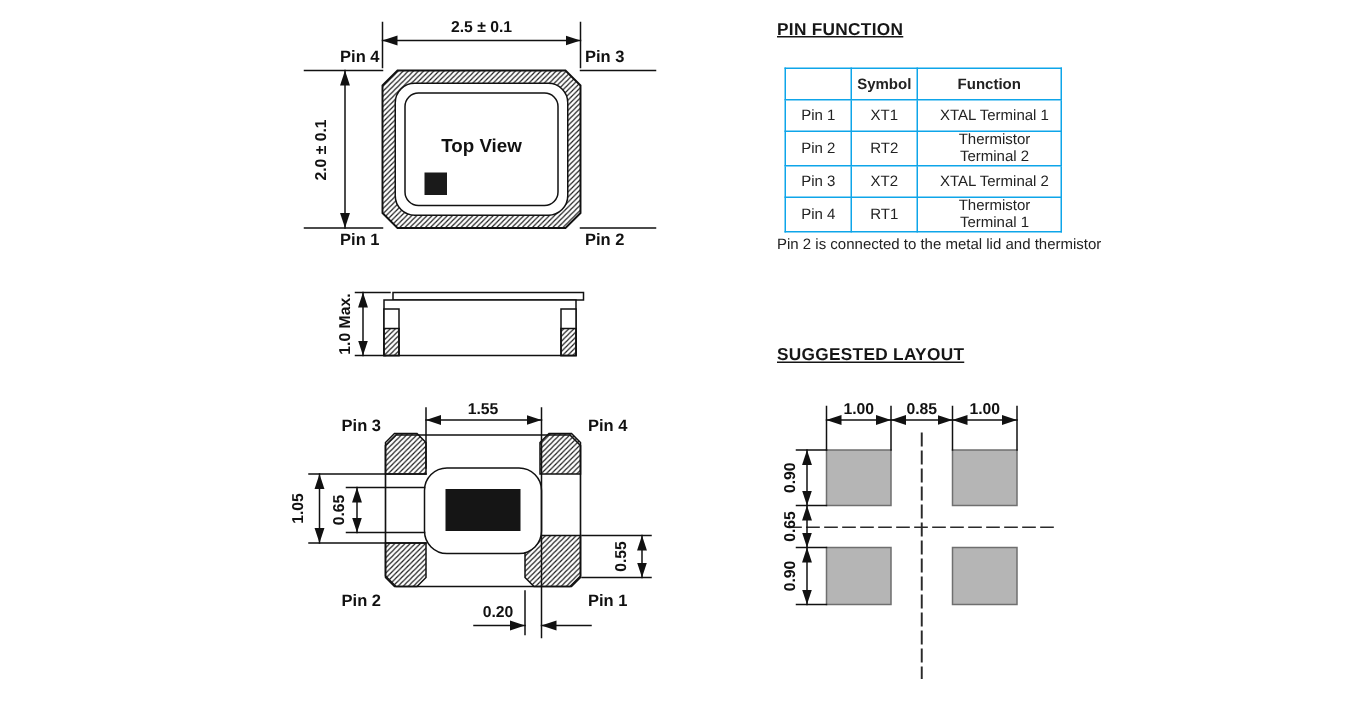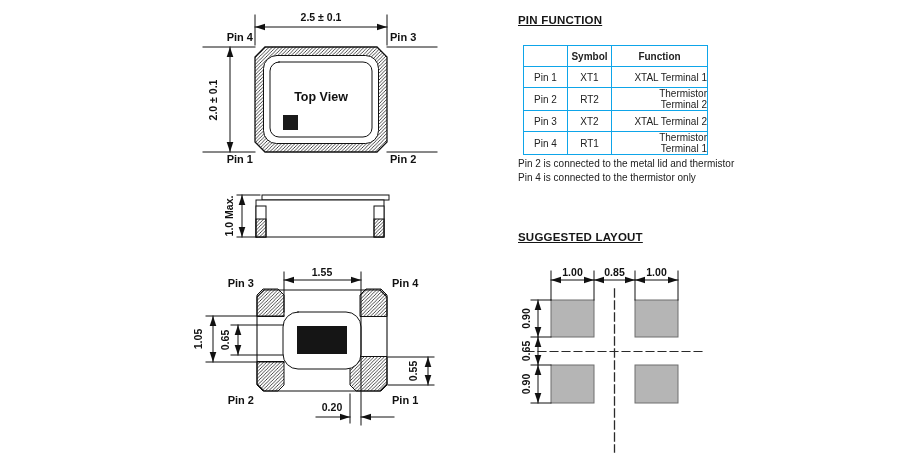--- a/index.html
+++ b/index.html
@@ -8,21 +8,21 @@
   svg{position:absolute;}
   svg text{font-family:"Liberation Sans",sans-serif;fill:#111;}
   .dimtxt{font-size:10.5px;font-weight:bold;}
   .pintxt{font-size:11px;font-weight:bold;}
   .viewtxt{font-size:12.5px;font-weight:bold;}
   .sec-title{position:absolute;font-size:11.5px;font-weight:bold;letter-spacing:.2px;color:#161616;text-decoration:underline;}
   .pin-table{position:absolute;left:523px;top:45px;border-collapse:collapse;table-layout:fixed;
              font-size:10px;color:#222;}
   .pin-table td,.pin-table th{border:1px solid #0ea5e9;height:20px;text-align:center;padding:0;}
   .pin-table th{font-weight:bold;}
-  .pin-table .fn{text-align:right;padding-left:7px;}
+  .pin-table .fn{text-align:center;padding-left:7px;}
   .col-pin{width:44px;}.col-sym{width:44px;}.col-fn{width:96px;}
   .note{position:absolute;left:518px;top:157px;font-size:10px;line-height:13.5px;color:#222;}
   .units{position:absolute;left:828px;top:408px;width:75px;text-align:right;
          font-size:14px;color:#1d4ed8;white-space:nowrap;}
 </style>
 </head>
 <body>
 
 <div class="canvas">
 
@@ -143,21 +143,20 @@
     <tr>
       <td>Pin 4</td>
       <td>RT1</td>
       <td class="fn">Thermistor Terminal 1</td>
     </tr>
   </tbody>
     </table>
 
   <div class="note">
     <div>Pin 2 is connected to the metal lid and thermistor</div>
-    <div>Pin 4 is connected to the thermistor only</div>
   </div>
 
   <div class="sec-title" style="left:518px;top:231px">SUGGESTED LAYOUT</div>
 
   <svg style="left:513px;top:252px" width="198" height="212" viewBox="513 252 198 212">
     <defs>
       <marker id="arr2" viewBox="0 0 10 10" refX="10" refY="5" markerWidth="10" markerHeight="10" markerUnits="userSpaceOnUse" orient="auto-start-reverse">
         <path d="M0,1.7 L10,5 L0,8.3 Z" fill="#111"></path>
       </marker>
     </defs>

